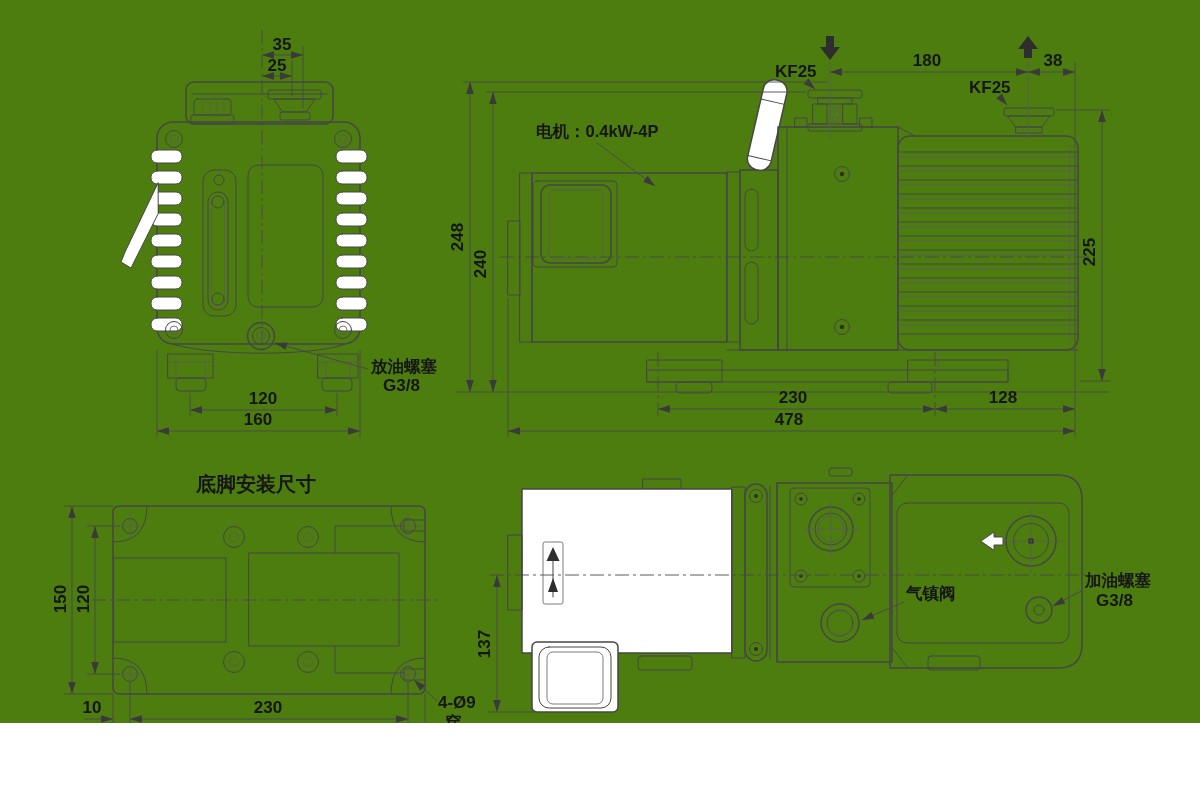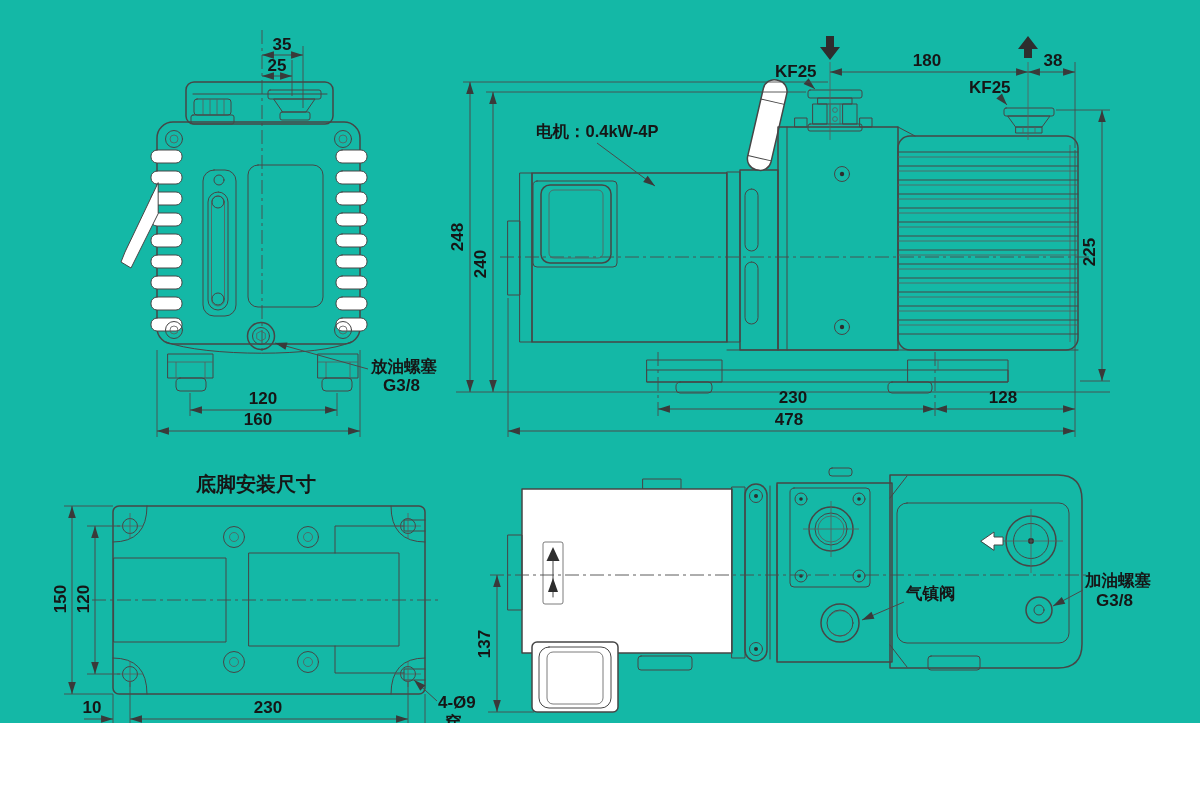--- a/index.html
+++ b/index.html
@@ -1,16 +1,16 @@
 <!DOCTYPE html>
 <html><head>
 <meta charset="utf-8">
 <style>
   html,body{margin:0;padding:0;background:#ffffff;}
-  .stage{width:1200px;height:723px;background:#14b8a6;position:relative;font-family:"Liberation Sans",sans-serif;}
+  .stage{width:1200px;height:723px;background:#4d7c0f;position:relative;font-family:"Liberation Sans",sans-serif;}
   svg{display:block;}
   .ol{fill:none;stroke:#464646;stroke-width:1.5;stroke-linejoin:round;stroke-linecap:round;}
   .ol2{fill:none;stroke:#464646;stroke-width:1;stroke-linejoin:round;stroke-linecap:round;}
   .thin{fill:none;stroke:#5a5a5a;stroke-width:0.8;}
   .dimln{fill:none;stroke:#4a4a4a;stroke-width:1;}
   .extln{fill:none;stroke:#4a4a4a;stroke-width:0.9;}
   .cl{fill:none;stroke:#4a4a4a;stroke-width:0.9;stroke-dasharray:14 4 3 4;}
   .wfill{fill:#ffffff;}
   .dimtxt{font:600 17px "Liberation Sans",sans-serif;fill:#161616;}
   .cjk{font:600 16.5px "Liberation Sans","DejaVu Sans",sans-serif;fill:#161616;}

